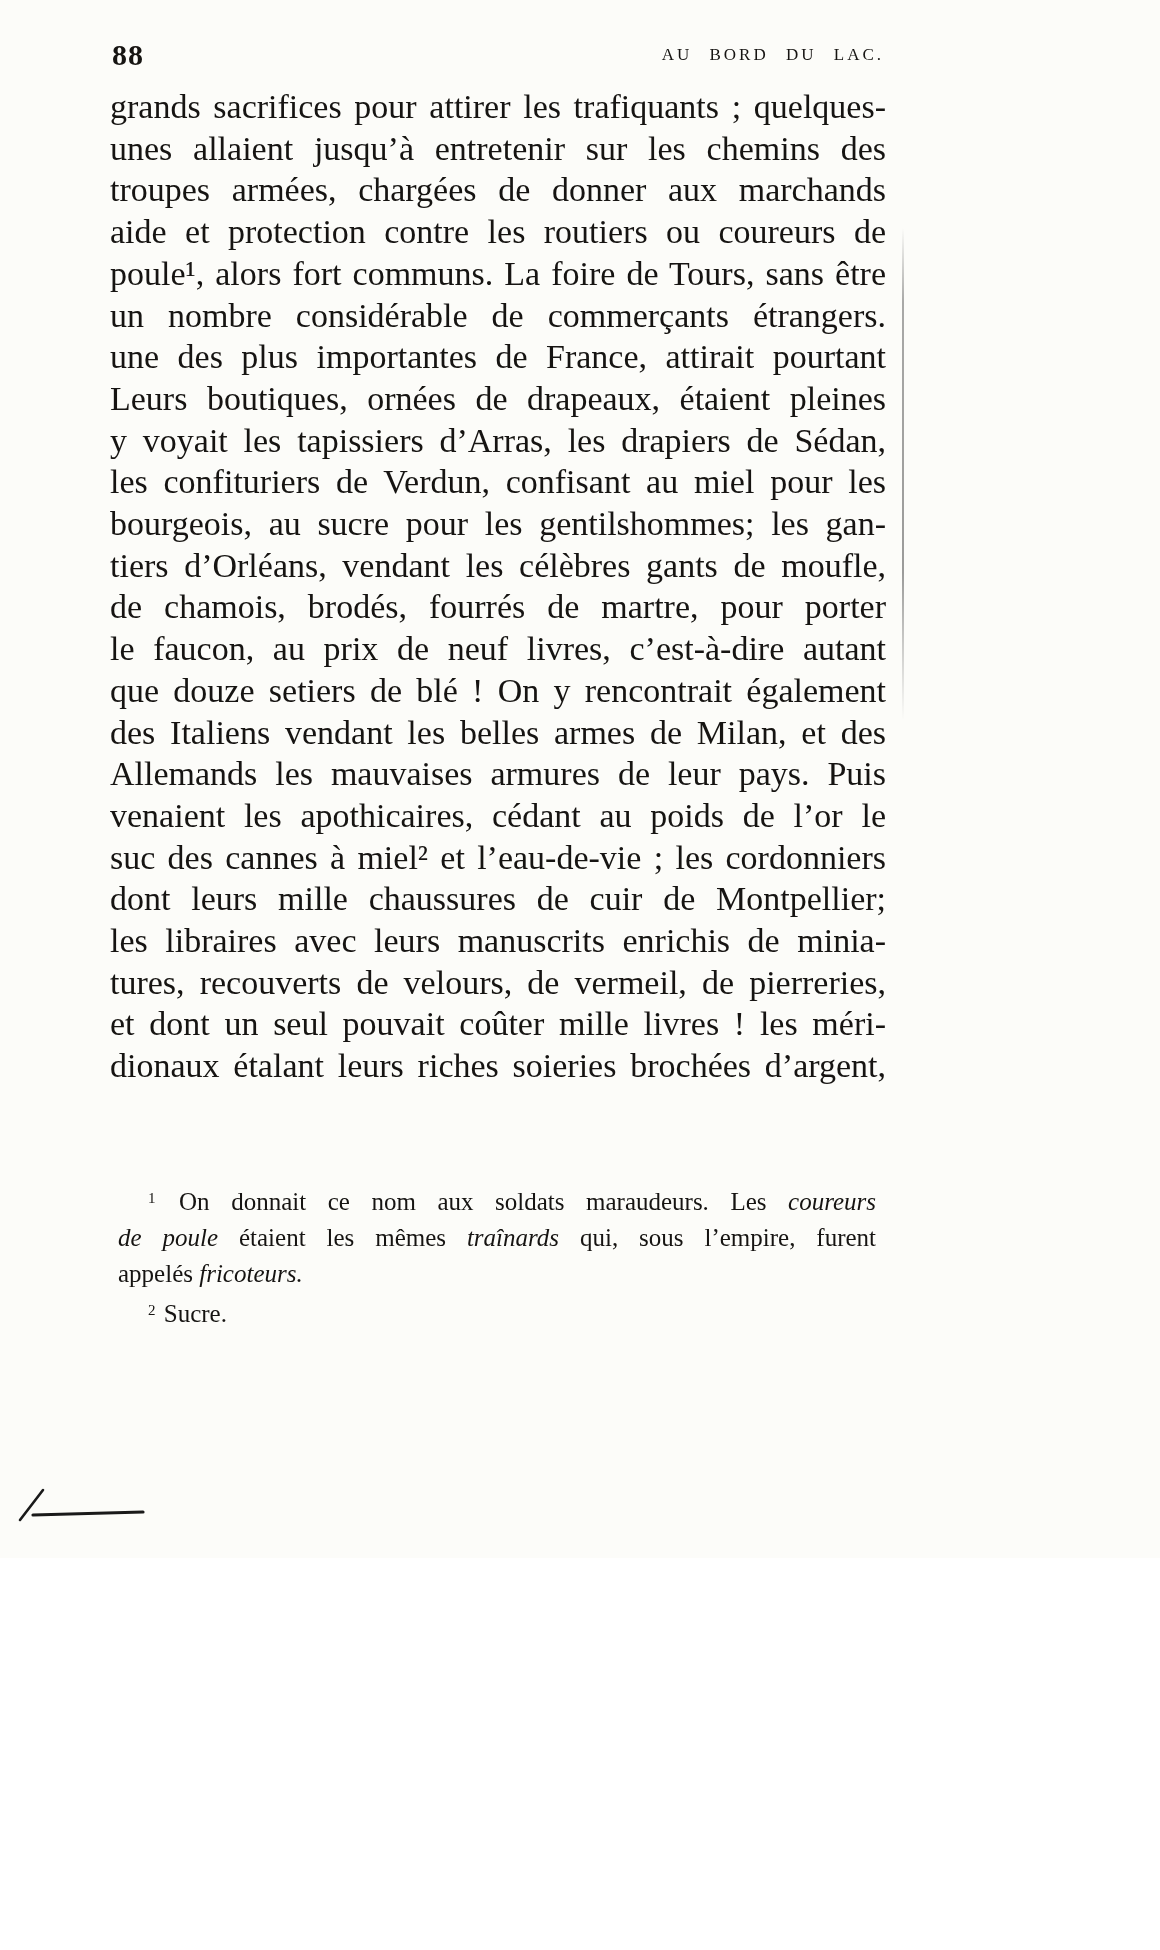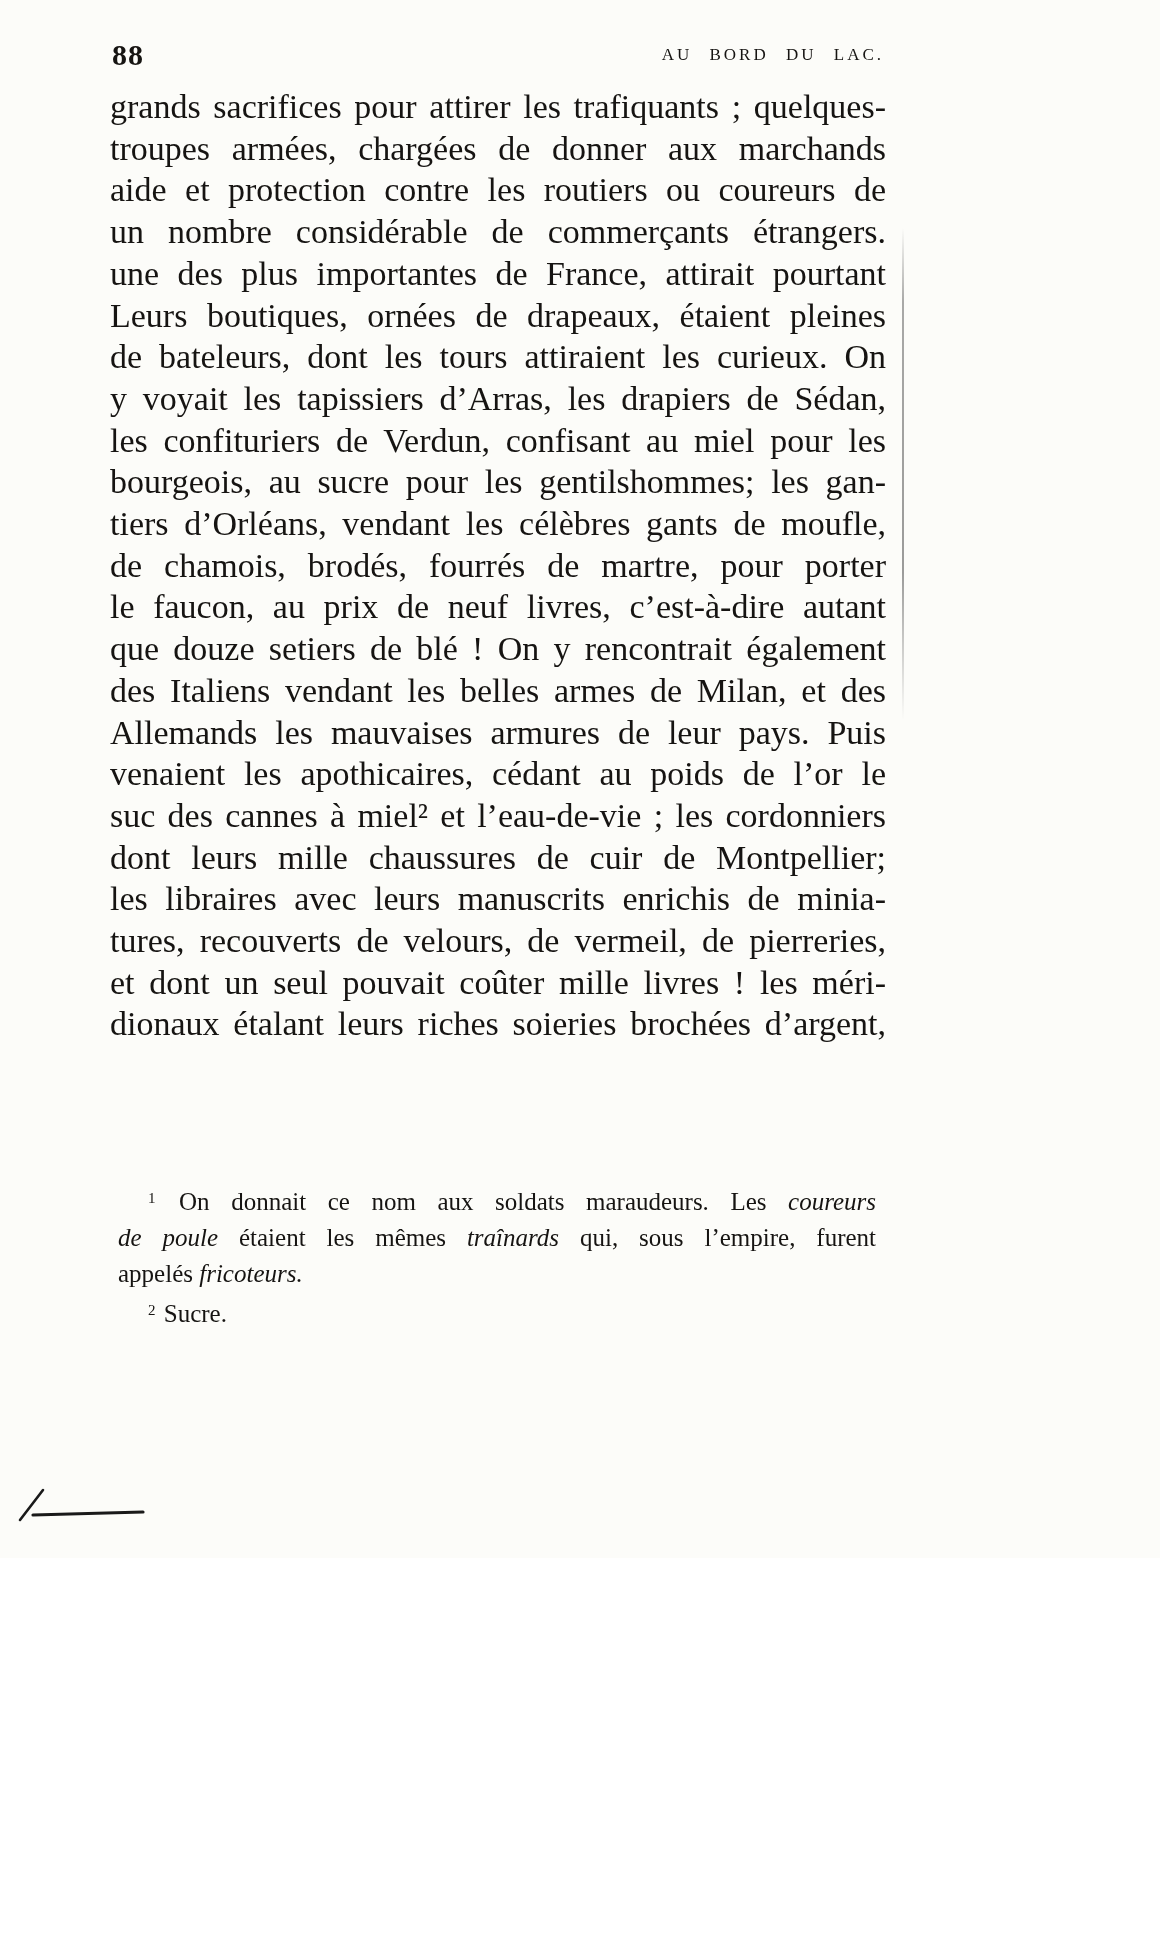--- a/index.html
+++ b/index.html
@@ -58,26 +58,27 @@
 </head>
 <body>
 
 <div class="page">
 
   <span class="page-number">88</span>
   <span class="running-title">AU BORD DU LAC.</span>
 
   <div class="body-block">
     <div class="body-line">grands sacrifices pour attirer les trafiquants ; quelques-</div>
+    <div class="body-line">unes allaient jusqu’à entretenir sur les chemins des</div>
     <div class="body-line">troupes armées, chargées de donner aux marchands</div>
     <div class="body-line">aide et protection contre les routiers ou coureurs de</div>
+    <div class="body-line">poule¹, alors fort communs. La foire de Tours, sans être</div>
     <div class="body-line">un nombre considérable de commerçants étrangers.</div>
     <div class="body-line">une des plus importantes de France, attirait pourtant</div>
     <div class="body-line">Leurs boutiques, ornées de drapeaux, étaient pleines</div>
-    <div class="body-line">de bateleurs, dont les tours attiraient les curieux. On</div>
     <div class="body-line">y voyait les tapissiers d’Arras, les drapiers de Sédan,</div>
     <div class="body-line">les confituriers de Verdun, confisant au miel pour les</div>
     <div class="body-line">bourgeois, au sucre pour les gentilshommes; les gan-</div>
     <div class="body-line">tiers d’Orléans, vendant les célèbres gants de moufle,</div>
     <div class="body-line">de chamois, brodés, fourrés de martre, pour porter</div>
     <div class="body-line">le faucon, au prix de neuf livres, c’est-à-dire autant</div>
     <div class="body-line">que douze setiers de blé ! On y rencontrait également</div>
     <div class="body-line">des Italiens vendant les belles armes de Milan, et des</div>
     <div class="body-line">Allemands les mauvaises armures de leur pays. Puis</div>
     <div class="body-line">venaient les apothicaires, cédant au poids de l’or le</div>

